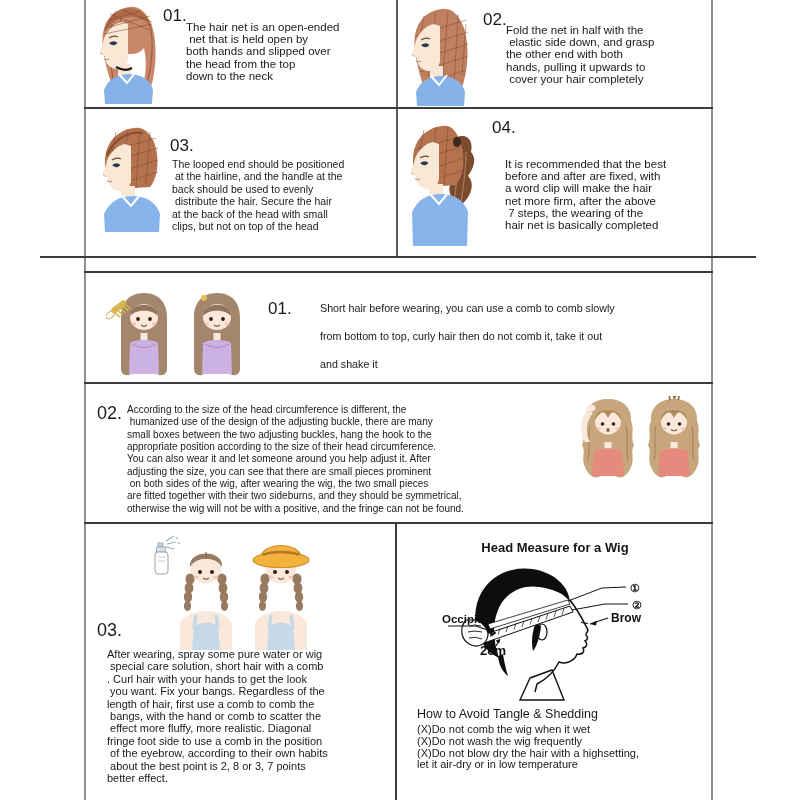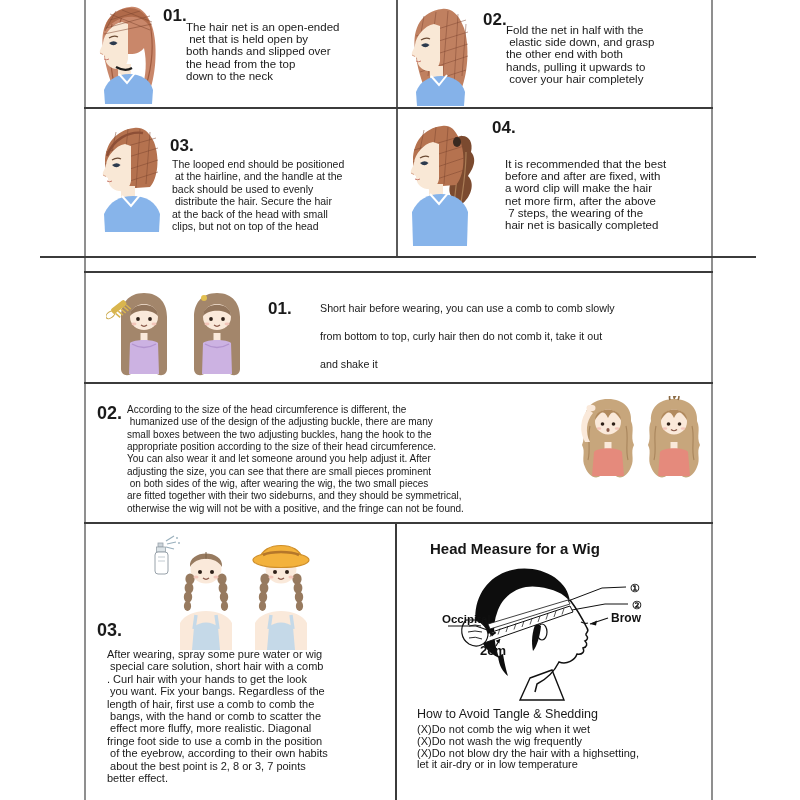--- a/index.html
+++ b/index.html
@@ -2,31 +2,31 @@
 <html><head>
 <meta charset="utf-8">
 <style>
   *{box-sizing:border-box;margin:0;padding:0}
   body{background:#ffffff}
   #canvas{position:relative;width:800px;height:800px;background:#fff;overflow:hidden;
           font-family:"Liberation Sans",sans-serif;color:#161616}
   .abs{position:absolute}
   .ln{position:absolute;background:#3b3b3b}
   .vgray{background:#8f8f8f}
-  .num{position:absolute;font-weight:bold;color:#1a1a1a}
+  .num{position:absolute;font-weight:normal;color:#1a1a1a}
   .txt{position:absolute;font-weight:normal;color:#1a1a1a;white-space:pre}
   .fs-a{font-size:11.5px;line-height:12.2px}
   .fs-a3{font-size:10.5px;line-height:12.4px}
   .fs-b{font-size:10.7px;line-height:28px}
   .fs-c{font-size:10px;line-height:12.35px}
   .fs-d{font-size:11px;line-height:12.4px}
   .fs-h{font-size:11px;line-height:11.8px}
   .num-s{font-size:17px}
   .num-l{font-size:18px}
-  .measure-title{position:absolute;font-weight:bold;font-size:15px;}
+  .measure-title{position:absolute;font-weight:bold;font-size:13px;text-align:center}
   svg text{font-family:"Liberation Sans",sans-serif;font-weight:bold;fill:#111}
 </style>
 </head>
 <body>
 
 <div id="canvas">
 
   <div class="ln vgray" style="left:84px;top:0;width:2px;height:800px"></div>
   <div class="ln vgray" style="left:711px;top:0;width:2px;height:800px"></div>
   <div class="ln" style="left:396px;top:0;width:2px;height:257px;background:#5a5a5a"></div>

